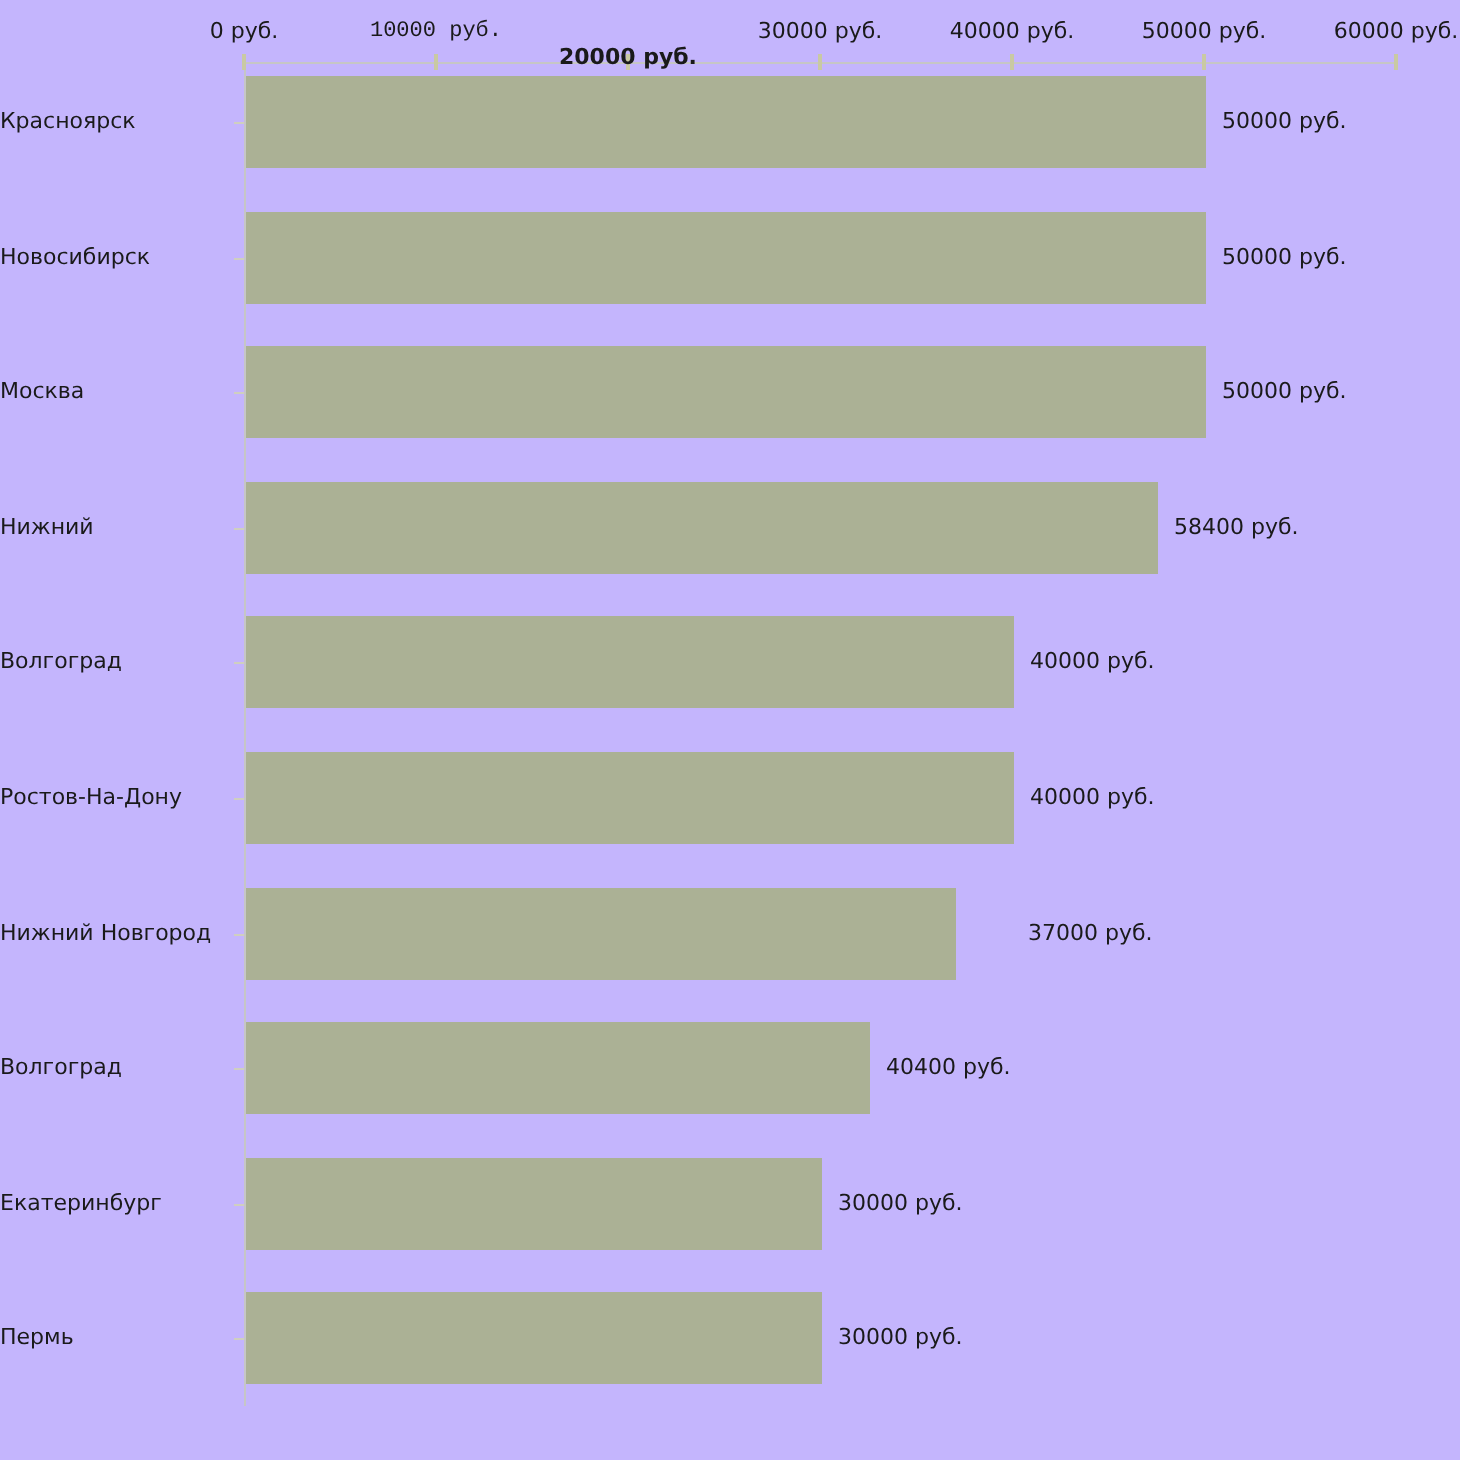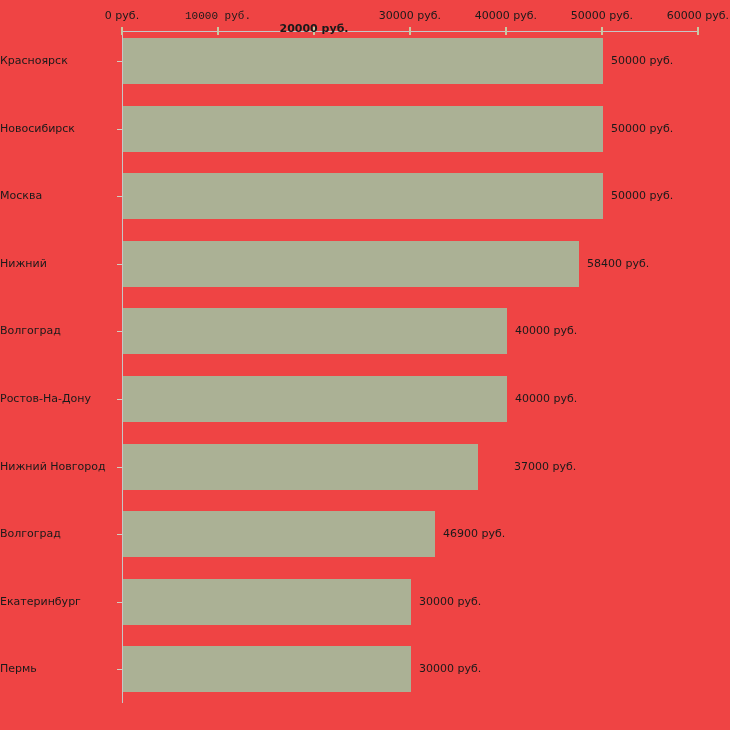--- a/index.html
+++ b/index.html
@@ -8,21 +8,21 @@
     width: 730px;
     height: 730px;
     overflow: hidden;
     background: #ffffff;
     font-family: "DejaVu Sans", "Liberation Sans", sans-serif;
   }
   #chart {
     position: relative;
     width: 730px;
     height: 730px;
-    background: #ef4444;
+    background: #c4b5fd;
   }
   .axis-line-x {
     position: absolute;
     height: 1px;
   }
   .axis-line-y {
     position: absolute;
     width: 1px;
   }
   .x-tick-label {
@@ -125,21 +125,21 @@
       <div>
         <div class="cat-label" style="top: 460px; color: rgb(26, 26, 26);">Нижний Новгород</div>
         <div class="cat-tick" style="left: 117px; top: 467px; background: rgb(207, 207, 192);"></div>
         <div class="bar" style="left: 123px; top: 444px; width: 355px; background: rgb(171, 177, 149);"></div>
         <div class="value-label" style="left: 486px; top: 460px; color: rgb(26, 26, 26); margin-left: 28px;">37000 руб.</div>
       </div>
       <div>
         <div class="cat-label" style="top: 527px; color: rgb(26, 26, 26);">Волгоград</div>
         <div class="cat-tick" style="left: 117px; top: 534px; background: rgb(207, 207, 192);"></div>
         <div class="bar" style="left: 123px; top: 511px; width: 312px; background: rgb(171, 177, 149);"></div>
-        <div class="value-label" style="left: 443px; top: 527px; color: rgb(26, 26, 26);">46900 руб.</div>
+        <div class="value-label" style="left: 443px; top: 527px; color: rgb(26, 26, 26);">40400 руб.</div>
       </div>
       <div>
         <div class="cat-label" style="top: 595px; color: rgb(26, 26, 26);">Екатеринбург</div>
         <div class="cat-tick" style="left: 117px; top: 602px; background: rgb(207, 207, 192);"></div>
         <div class="bar" style="left: 123px; top: 579px; width: 288px; background: rgb(171, 177, 149);"></div>
         <div class="value-label" style="left: 419px; top: 595px; color: rgb(26, 26, 26);">30000 руб.</div>
       </div>
       <div>
         <div class="cat-label" style="top: 662px; color: rgb(26, 26, 26);">Пермь</div>
         <div class="cat-tick" style="left: 117px; top: 669px; background: rgb(207, 207, 192);"></div>

